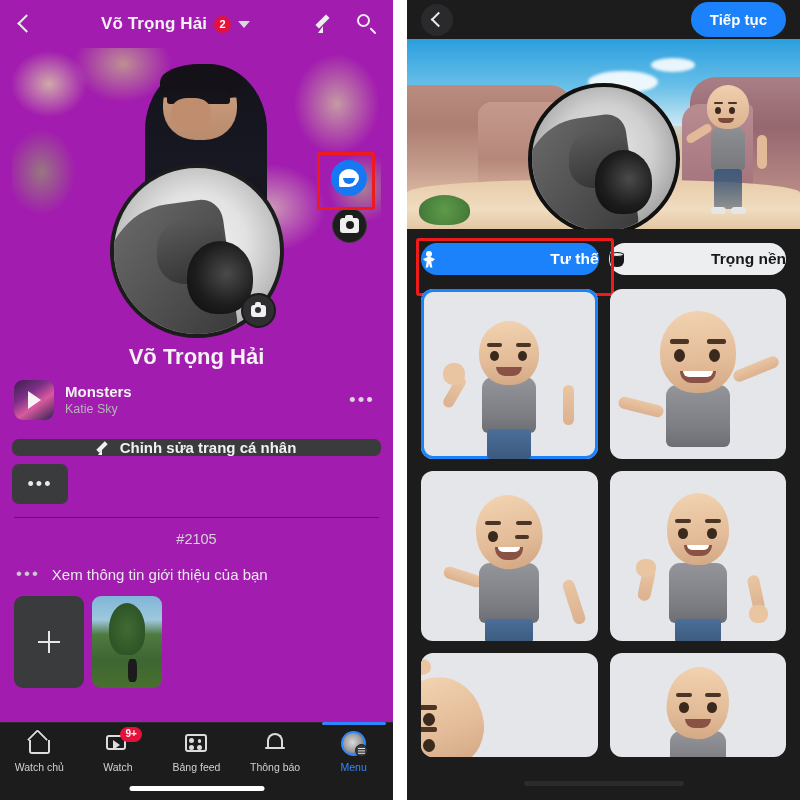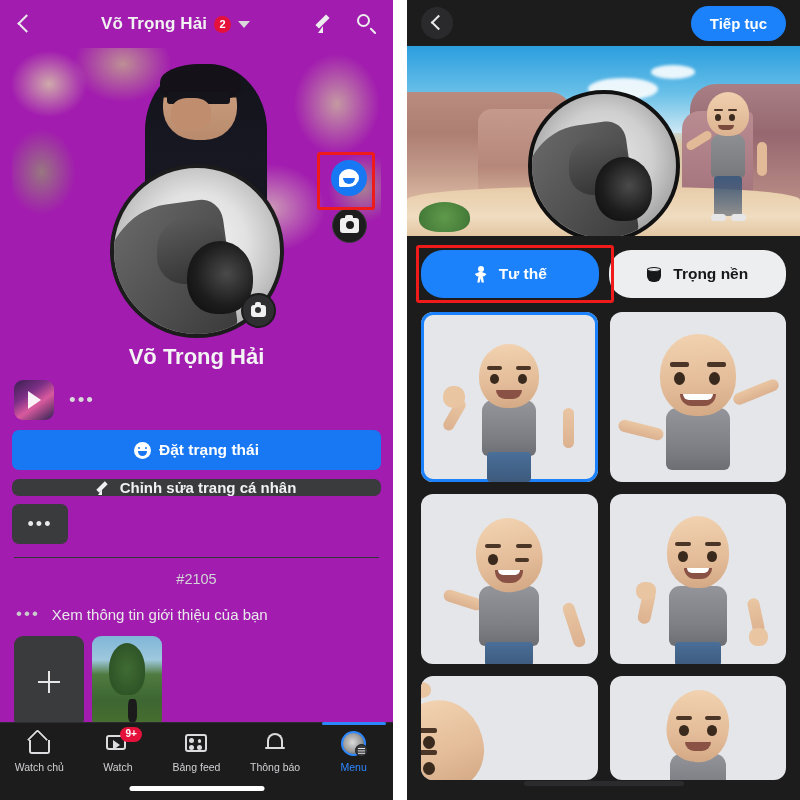--- a/index.html
+++ b/index.html
@@ -191,21 +191,21 @@
      background:#3a3b3c;border:1.5px solid #1c1c1d;box-sizing:border-box;}
   .menu-lines{position:absolute;right:-1px;bottom:0px;width:7px;height:7px;z-index:3;}
   .menu-lines:before{content:"";position:absolute;left:0;top:1px;width:7px;height:1.2px;background:#e4e4e6;
      box-shadow:0 2.4px 0 #e4e4e6, 0 4.8px 0 #e4e4e6;}
   .nav-active-bar{position:absolute;top:-9px;left:50%;transform:translateX(-50%);width:64px;height:2.6px;
      background:#2d88ff;border-radius:2px;}
   .home-indicator{position:absolute;left:50%;transform:translateX(-50%);bottom:9px;width:135px;height:5px;
      border-radius:3px;background:#ffffff;}
 
   
-  .r-topbar{height:46px;display:flex;align-items:center;justify-content:space-between;padding:0 14px;box-sizing:border-box;}
+  .r-topbar{height:39px;display:flex;align-items:center;justify-content:space-between;padding:0 14px;box-sizing:border-box;}
   .r-back{width:32px;height:32px;border-radius:50%;background:#2a2a2c;position:relative;cursor:pointer;}
   .r-back:before{content:"";position:absolute;left:12px;top:10px;width:9px;height:9px;
      border-left:2.2px solid #e9e9ea;border-bottom:2.2px solid #e9e9ea;transform:rotate(45deg);}
   .r-continue{background:#1b82fb;color:#fff;font-size:15px;font-weight:bold;border-radius:20px;
      padding:9px 19px;cursor:pointer;}
 
   .hero{position:relative;height:190px;margin:0;overflow:hidden;
      background:linear-gradient(180deg,#2f9fdd 0%,#6cc3ea 24%,#bfe3f2 40%,#d9c6a6 52%,#e8d3b2 100%);}
   .hero-sky{position:absolute;left:0;right:0;top:0;height:46%;
      background:linear-gradient(180deg,#2b9ede 0%,#69c0e8 55%,#cfe8f4 100%);}
@@ -245,21 +245,21 @@
   .ha-arm-up{position:absolute;left:-12px;top:44px;width:28px;height:9px;border-radius:6px;
      background:#e3ba97;transform:rotate(-32deg);}
   .ha-arm-dn{position:absolute;right:-6px;top:50px;width:10px;height:34px;border-radius:6px;background:#e3ba97;}
 
   .hero-pfp{position:absolute;left:50%;transform:translateX(-50%);bottom:-6px;width:152px;height:152px;
      border-radius:50%;overflow:hidden;border:4px solid #111;box-sizing:border-box;
      background:radial-gradient(circle at 50% 45%, #e9e9e9 0%, #cfcfcf 45%, #9a9a9a 80%, #6f6f6f 100%);}
 
   
   .r-tabs{display:flex;gap:10px;padding:14px 14px 0 14px;position:relative;}
-  .r-tab{flex:1;height:48px;border-radius:22px;display:flex;align-items:center;justify-content:center;gap:11px;
+  .r-tab{flex:1;height:32px;border-radius:22px;display:flex;align-items:center;justify-content:space-between;gap:11px;
      font-size:15.5px;font-weight:bold;cursor:pointer;}
   .r-tab.sel{background:#1b82fb;color:#ffffff;}
   .r-tab.unsel{background:#eceef0;color:#17181a;}
   .pose-glyph{width:15px;height:17px;position:relative;flex:0 0 auto;}
   .pose-glyph:before{content:"";position:absolute;left:5px;top:0;width:6px;height:6px;border-radius:50%;background:#fff;}
   .pose-glyph:after{content:"";position:absolute;left:2px;top:6px;width:12px;height:11px;background:#fff;
      clip-path:polygon(50% 0,100% 22%,78% 45%,68% 40%,78% 100%,58% 100%,50% 62%,42% 100%,22% 100%,32% 40%,22% 45%,0 22%);}
   .bucket-glyph{width:16px;height:17px;position:relative;flex:0 0 auto;}
   .bucket-glyph:before{content:"";position:absolute;left:1px;top:2px;width:14px;height:14px;border-radius:3px 3px 6px 6px;
      background:#17181a;}
@@ -332,28 +332,28 @@
         <div class="pfp-cam-badge">
           <span class="cam-glyph"></span>
         </div>
       </div>
     </div>
 
     <div class="profile-name">Võ Trọng Hải</div>
 
     <div class="music-row">
       <div class="music-art"></div>
+      <div class="music-meta">
+        <div class="music-title">Monsters</div>
+        <div class="music-artist">Katie Sky</div>
+      </div>
       <div class="dots">•••</div>
     </div>
 
     <div class="actions">
-      <div class="btn-primary">
-        <span class="emoji-face"></span>
-        <span>Đặt trạng thái</span>
-      </div>
       <div class="row-secondary">
         <div class="btn-secondary">
           <span class="pencil-sm"></span>
           <span>Chỉnh sửa trang cá nhân</span>
         </div>
         <div class="btn-more">•••</div>
       </div>
     </div>
 
     <div class="hashtag">#2105</div>

